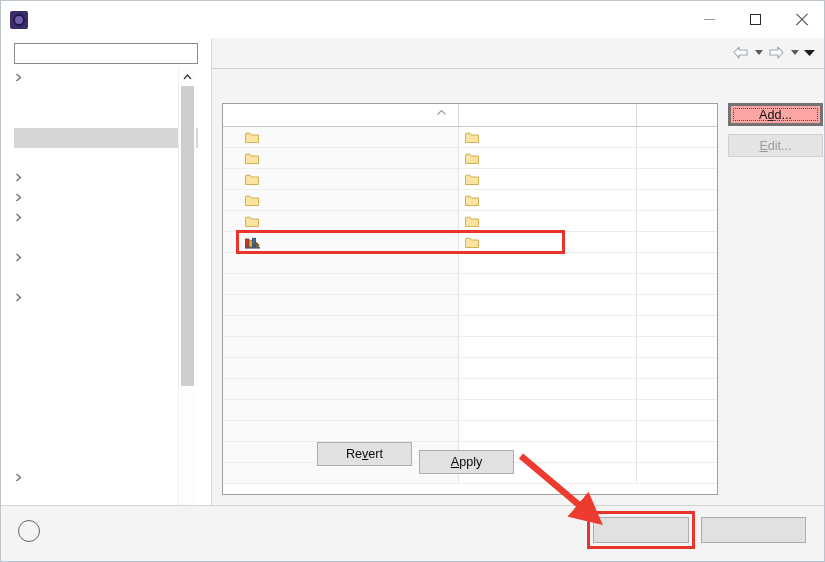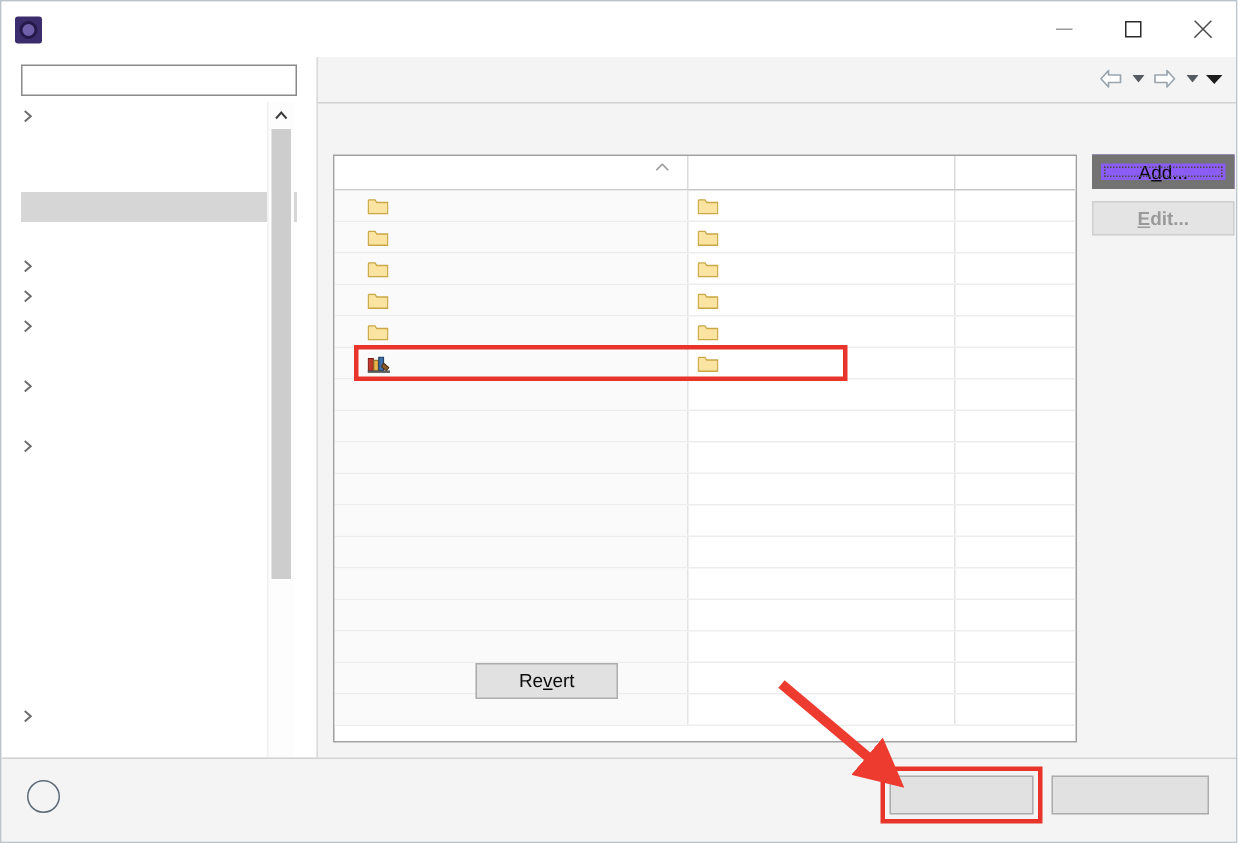--- a/index.html
+++ b/index.html
@@ -286,36 +286,36 @@
     display: flex; align-items: center; justify-content: center;
     height: 23px;
     border: 1px solid #adadad;
     background: #e1e1e1;
     font-size: 12.6px;
     color: #0c0c0c;
     box-sizing: border-box;
     user-select: none;
   }
   .btn.focus {
-    background: #8b5cf6;
-    border: 6px solid #737373;
+    background: #fca5a5;
+    border: 3px solid #737373;
     position: relative;
   }
   .btn.focus::after {
     content: "";
     position: absolute;
     left: 2px; top: 2px; right: 2px; bottom: 2px;
     border: 1px dotted #4d4d4d;
   }
   .btn.dis {
     color: #9a9a9a;
     border: 1px solid #cfcfcf;
     background: #e4e4e4;
   }
-  .btn + .btn { margin-top: 8px; font-weight: bold; }
+  .btn + .btn { margin-top: 8px; }
   .u { text-decoration: underline; }
   .btn-rev {
     position: absolute;
     left: 105px; top: 404px;
     width: 95px; height: 24px;
   }
   .btn-app {
     position: absolute;
     left: 207px; top: 404px;
     width: 95px; height: 24px;
@@ -745,20 +745,23 @@
           <span>A<span class="u">d</span>d...</span>
         </div>
         <div class="btn dis">
           <span><span class="u">E</span>dit...</span>
         </div>
       </div>
 
     <div class="btn btn-rev">
       <span>Re<span class="u">v</span>ert</span>
     </div>
+    <div class="btn btn-app">
+      <span><span class="u">A</span>pply</span>
+    </div>
 
   </div>
 
   <div class="footer">
     <div class="help-btn">
       <span></span>
     </div>
   </div>
   <div class="foot-btn apply-close">
     <span></span>

